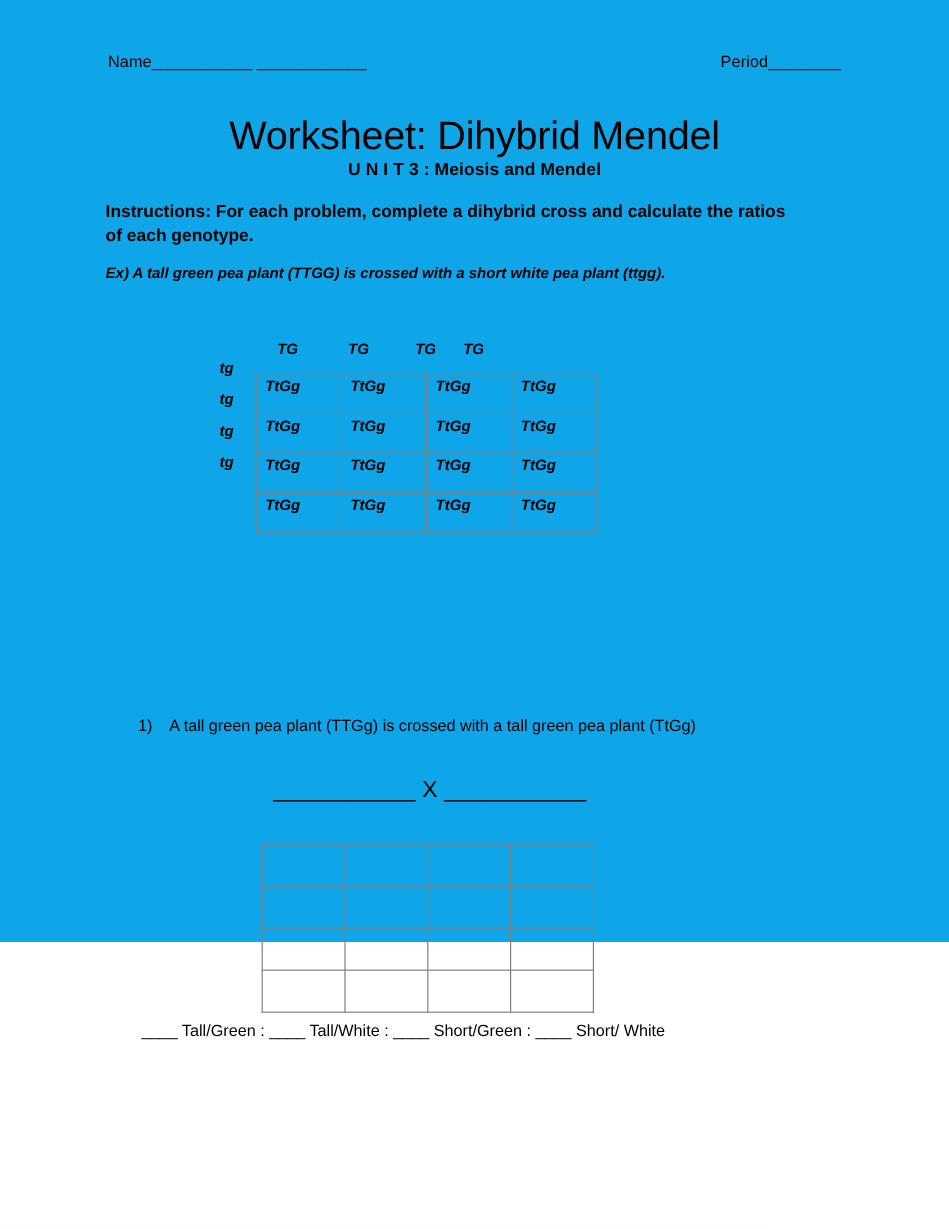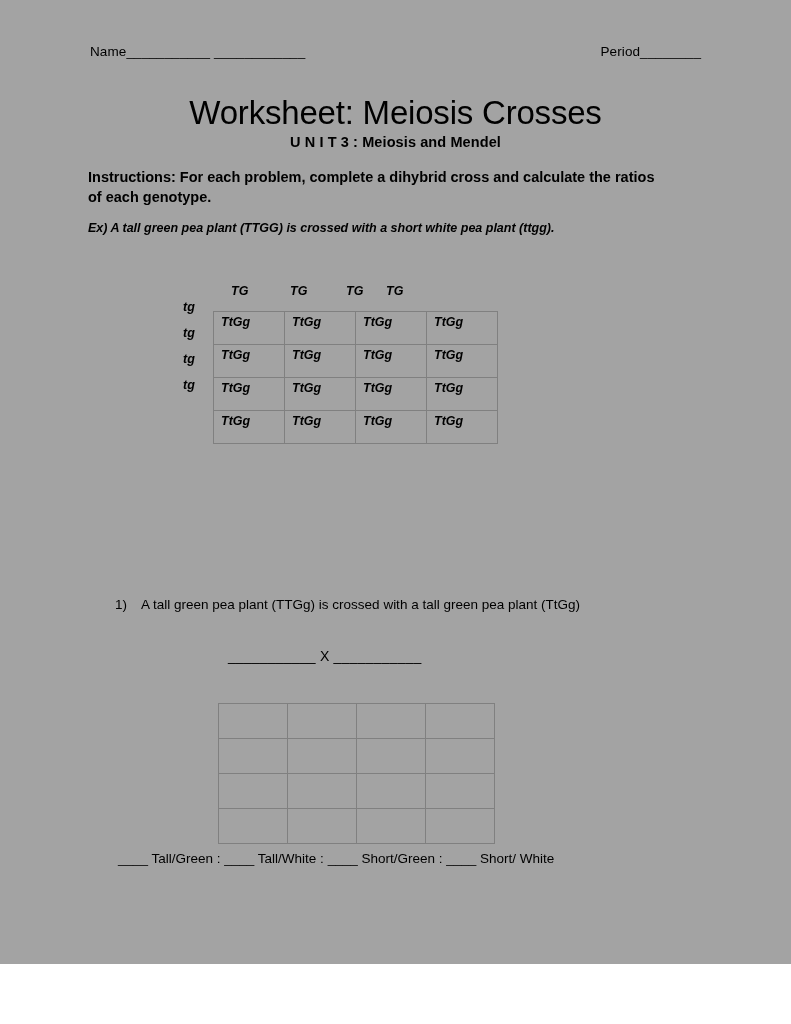--- a/index.html
+++ b/index.html
@@ -13,22 +13,22 @@
     height: 1024px;
     position: relative;
     font-family: "Liberation Sans", sans-serif;
     color: #000000;
     overflow: hidden;
   }
 
   .page {
     position: relative;
     width: 791px;
-    height: 964px;
-    background: #a3a3a3;
+    height: 785px;
+    background: #0ea5e9;
   }
 
   
   .header-row {
     position: absolute;
     top: 44px;
     left: 90px;
     right: 90px;
     height: 20px;
     display: flex;
@@ -181,21 +181,21 @@
     display: flex;
     gap: 14px;
   }
   .q-num { white-space: pre; }
   .q-text { white-space: normal; }
 
   .cross-blank {
     position: absolute;
     top: 648px;
     left: 228px;
-    font-size: 14px;
+    font-size: 19px;
     white-space: pre;
     letter-spacing: 0.2px;
   }
 
   #punnett-blank {
     top: 703px;
     left: 218px;
     width: 245px;
   }
   #punnett-blank td {
@@ -214,21 +214,21 @@
 </head>
 <body>
 
 <div class="page">
 
   <div class="header-row">
     <span class="header-field">Name___________ ____________</span>
     <span class="header-field">Period________</span>
   </div>
 
-  <div class="title">Worksheet: Meiosis Crosses</div>
+  <div class="title">Worksheet: Dihybrid Mendel</div>
   <div class="subtitle">U N I T 3 : Meiosis and Mendel</div>
 
   <div class="instructions">Instructions:  For each problem, complete a dihybrid cross and calculate the ratios of each genotype.</div>
 
   <div class="example-line">Ex) A tall green pea plant (TTGG) is crossed with a short white pea plant (ttgg).</div>
 
 
   <div class="col-head-row">
     <span class="ch ch0">TG</span>
     <span class="ch ch1">TG</span>

